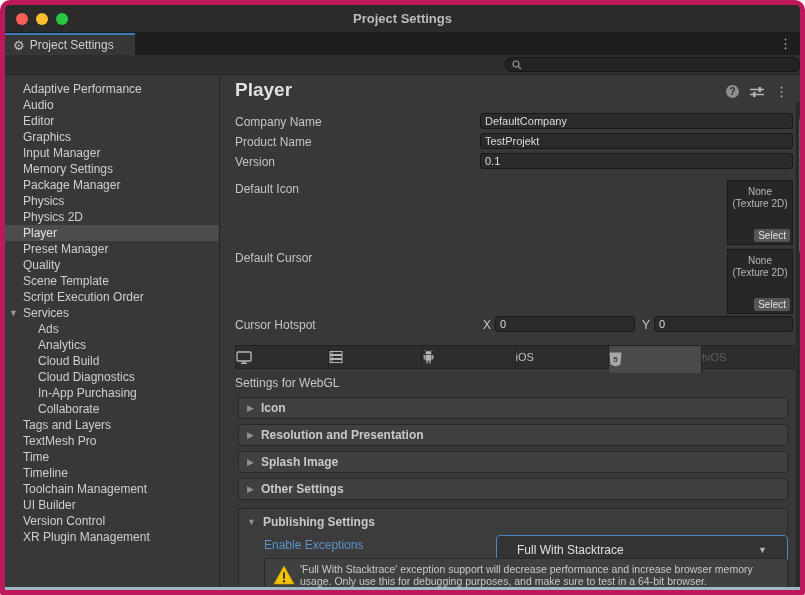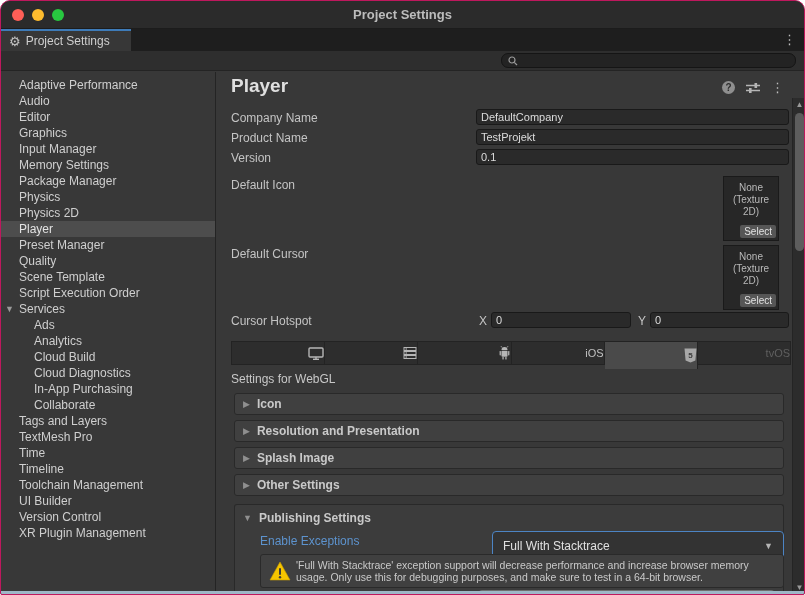--- a/index.html
+++ b/index.html
@@ -1,17 +1,17 @@
 <!DOCTYPE html>
 <html><head>
 <meta charset="utf-8">
 <style>
   html,body{margin:0;padding:0;background:#ffffff;font-family:"Liberation Sans",sans-serif;}
   *{box-sizing:border-box;}
-  .win{position:relative;width:805px;height:595px;background:#383838;border:1px solid #be185d;
+  .win{position:relative;width:805px;height:595px;background:#383838;border:5px solid #be185d;
        border-radius:10px 10px 2px 2px;overflow:hidden;font-size:12px;color:#c8c8c8;}
   
   .titlebar{position:absolute;left:0;top:0;width:100%;height:28px;background:#2b2b2b;border-bottom:1px solid #1c1c1c;}
   .tl{position:absolute;top:8px;width:12px;height:12px;border-radius:50%;}
   .tl.red{left:11px;background:#ff5f57;}
   .tl.yellow{left:31px;background:#febc2e;}
   .tl.green{left:51px;background:#28c840;}
   .titlebar .title{position:absolute;left:0;right:0;top:6px;text-align:center;font-weight:bold;
        font-size:13px;color:#bcbcbc;}
   
@@ -41,47 +41,47 @@
        font-size:10px;display:flex;align-items:center;justify-content:center;}
   
   .vscroll{position:absolute;right:0;top:26px;width:14px;height:498px;background:#2c2c2c;border-left:1px solid #242424;}
   .vscroll .up{position:absolute;top:2px;left:0;width:100%;text-align:center;color:#9a9a9a;font-size:8px;}
   .vscroll .down{position:absolute;bottom:4px;left:0;width:100%;text-align:center;color:#9a9a9a;font-size:8px;}
   .vscroll .thumb{position:absolute;left:2px;top:15px;width:9px;height:138px;background:#5d5d5d;border-radius:5px;}
   
   .flabel{position:absolute;color:#c4c4c4;}
   .tinput{position:absolute;height:16px;background:#2a2a2a;border:1px solid #191919;border-radius:3px;
        color:#dcdcdc;font-size:11px;padding:0 4px;font-family:"Liberation Sans",sans-serif;}
-  .texbox{position:absolute;width:56px;height:65px;background:#272727;border:1px solid #1a1a1a;}
+  .texbox{position:absolute;width:66px;height:65px;background:#272727;border:1px solid #1a1a1a;}
   .texbox .none{margin-top:5px;text-align:center;font-size:10px;color:#b9b9b9;line-height:12px;}
   .texbox .selbtn{position:absolute;right:2px;bottom:2px;background:#565656;color:#e2e2e2;font-size:10px;
        padding:0 4px;height:13px;line-height:13px;border-radius:2px;}
   
   .ptabs{position:absolute;left:14px;top:269px;width:560px;height:24px;display:flex;}
   .ptab{flex:1;background:#2d2d2d;border:1px solid #232323;border-left:none;display:flex;
-       align-items:center;justify-content:flex-end;color:#c0c0c0;font-size:11px;}
+       align-items:center;justify-content:flex-start;color:#c0c0c0;font-size:11px;}
   .ptab:first-child{border-left:1px solid #232323;}
   .ptab.active{background:#4a4a4a;height:28px;border-bottom:none;}
   .ptab.dim{color:#5f5f5f;}
   .settings-h{position:absolute;left:14px;top:300px;color:#c8c8c8;}
   
   .secbox{position:absolute;left:17px;width:550px;height:22px;background:#404040;border:1px solid #292929;
        border-radius:3px;display:flex;align-items:center;padding-left:8px;gap:7px;}
   .secbox .tri{color:#8f8f8f;font-size:9px;}
   .secbox .lbl{font-weight:bold;color:#c9c9c9;}
   
   .pubbox{position:absolute;left:17px;top:432px;width:550px;height:89px;background:#3c3c3c;
        border:1px solid #292929;border-radius:3px 3px 0 0;border-bottom:none;}
   .pubhead{position:absolute;left:8px;top:6px;display:flex;gap:7px;align-items:center;}
   .pubhead .tri{color:#8f8f8f;font-size:9px;}
   .pubhead .lbl{font-weight:bold;color:#c9c9c9;}
   .exc-label{position:absolute;left:25px;top:29px;color:#5d93ce;}
   .dropdown{position:absolute;left:257px;top:26px;width:292px;height:29px;background:#333333;
        border:1px solid #4c84c4;border-radius:4px;display:flex;align-items:center;color:#e0e0e0;
-       padding:0 10px;justify-content:space-between;}
+       padding:0 20px;justify-content:space-between;}
   .dropdown .arrow{color:#b5b5b5;font-size:9px;}
   .warnbox{position:absolute;left:25px;top:49px;width:524px;height:34px;background:#404040;
        border:1px solid #2a2a2a;border-radius:3px;display:flex;align-items:center;padding:2px 8px;gap:5px;}
   .warnbox .msg{font-size:10.5px;line-height:12.5px;color:#c9c9c9;}
   .partial{position:absolute;left:262px;top:518px;width:295px;height:6px;background:#262626;border:1px solid #6e6e6e;border-bottom:none;border-radius:3px 3px 0 0;}
   .bottomstrip{position:absolute;left:0;bottom:0;width:100%;height:3px;background:#9fb7c7;}
   svg{display:block;}
 </style>
 </head>
 <body>

